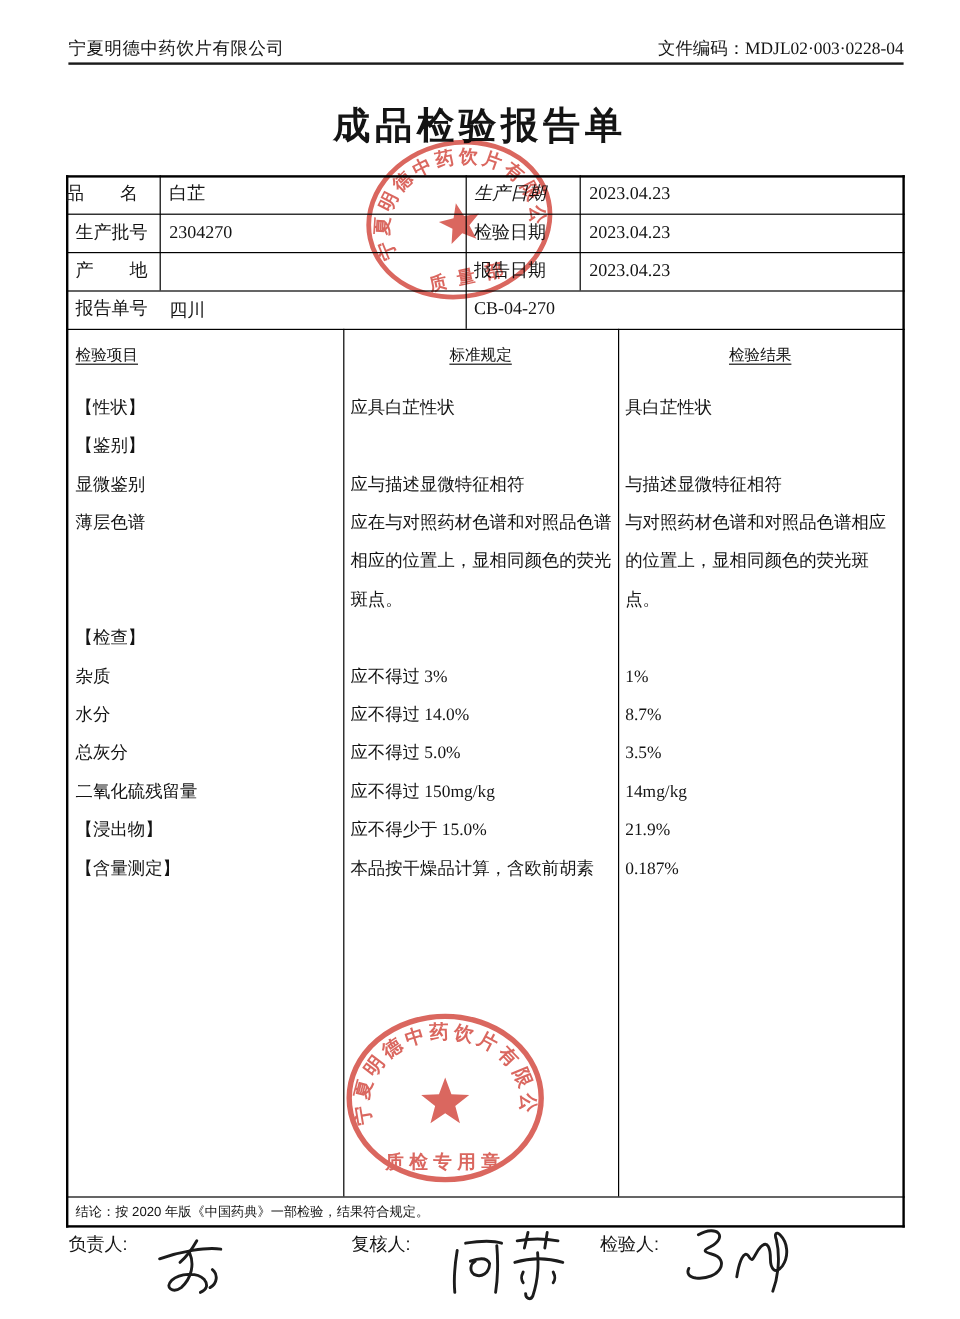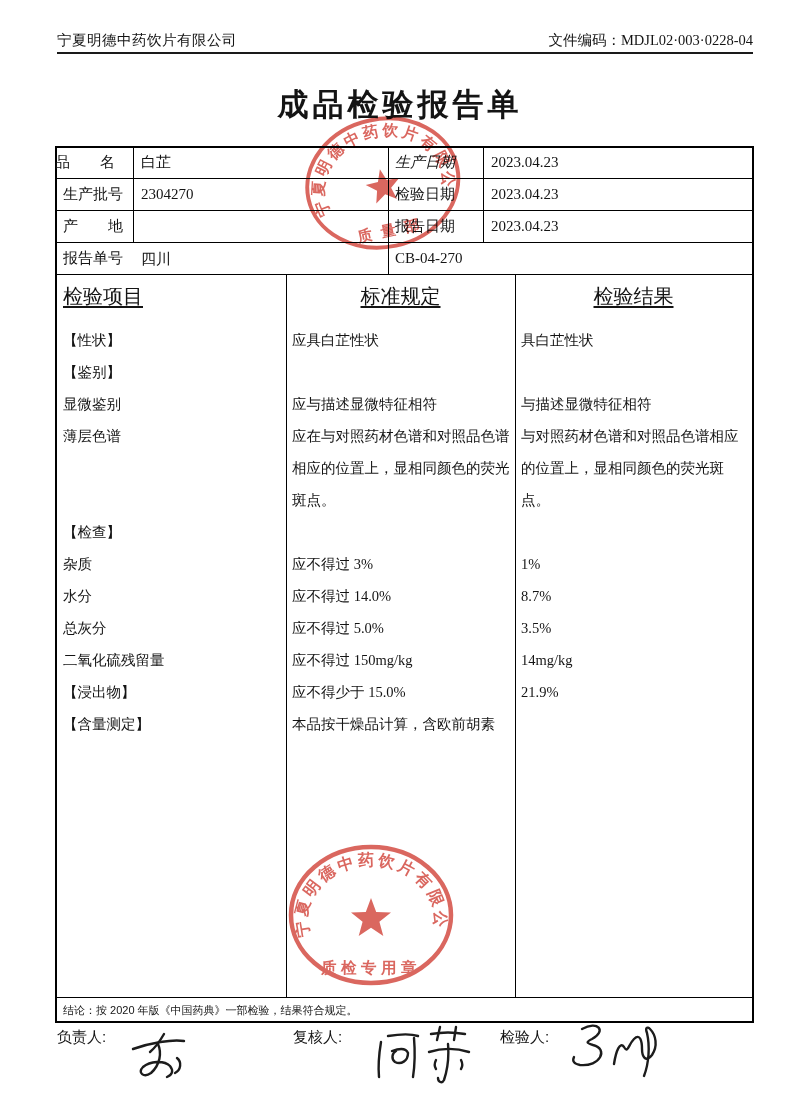--- a/index.html
+++ b/index.html
@@ -11,21 +11,21 @@
   .doccode{top:31px;right:47px;font-size:14.5px;}
   .hrule{left:57px;top:52px;width:696px;height:2px;background:#1a1a1a;}
   .title{left:0;top:84px;width:100%;text-align:center;font-size:31px;font-weight:bold;
          font-family:"Liberation Sans","DejaVu Sans",sans-serif;letter-spacing:4px;}
   
   .tbl{left:55px;top:146px;width:699px;height:877px;}
   .hline{position:absolute;background:#000;height:1px;}
   .vline{position:absolute;background:#000;width:1px;}
   .outer{background:#000;}
   .t{position:absolute;font-size:15px;height:32px;line-height:32px;white-space:pre;}
-  .hd{font-size:20px;text-decoration:underline;text-underline-offset:3px;}
+  .hd{font-size:13px;text-decoration:underline;text-underline-offset:3px;}
   .ctr{text-align:center;}
   .linescol{position:absolute;font-size:14.5px;}
   .tline{height:32px;line-height:32px;white-space:pre;}
   .conclusion{position:absolute;left:8px;top:852px;height:24px;line-height:24px;font-size:11px;
               font-family:"Liberation Sans","DejaVu Sans",sans-serif;white-space:pre;}
   
   .siglabel{position:absolute;font-size:15px;font-family:"Liberation Sans","DejaVu Sans",sans-serif;}
   .sig path{fill:none;stroke:#1c1c1c;stroke-width:2.4;stroke-linecap:round;stroke-linejoin:round;}
   
   .stamp{position:absolute;mix-blend-mode:multiply;opacity:.82;}
@@ -118,20 +118,21 @@
         <div class="tline">与描述显微特征相符</div>
         <div class="tline">与对照药材色谱和对照品色谱相应</div>
         <div class="tline">的位置上，显相同颜色的荧光斑</div>
         <div class="tline">点。</div>
         <div class="tline"></div>
         <div class="tline">1%</div>
         <div class="tline">8.7%</div>
         <div class="tline">3.5%</div>
         <div class="tline">14mg/kg</div>
         <div class="tline">21.9%</div>
+        <div class="tline">0.187%</div>
         <div class="tline"></div>
       </div>
 
     <div class="conclusion">结论：按 2020 年版《中国药典》一部检验，结果符合规定。</div>
   </div>
 
   <svg class="stamp" style="left:301px;top:112px;" width="164" height="145" viewBox="0 0 164 145" color="#d2453c">
     <g transform="rotate(-12 82 72)">
       <ellipse cx="82" cy="71" rx="76" ry="64" fill="none" stroke="currentColor" stroke-width="4"></ellipse>
       <path id="arcTop" d="M 26,92 A 60,50 0 1 1 138,92" fill="none"></path>

